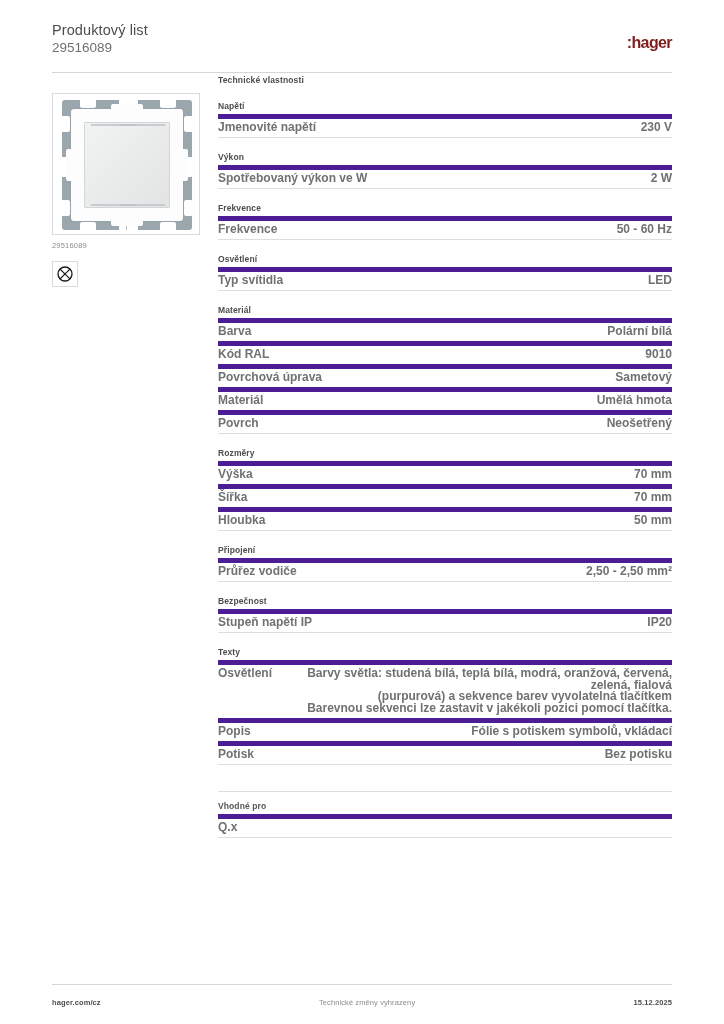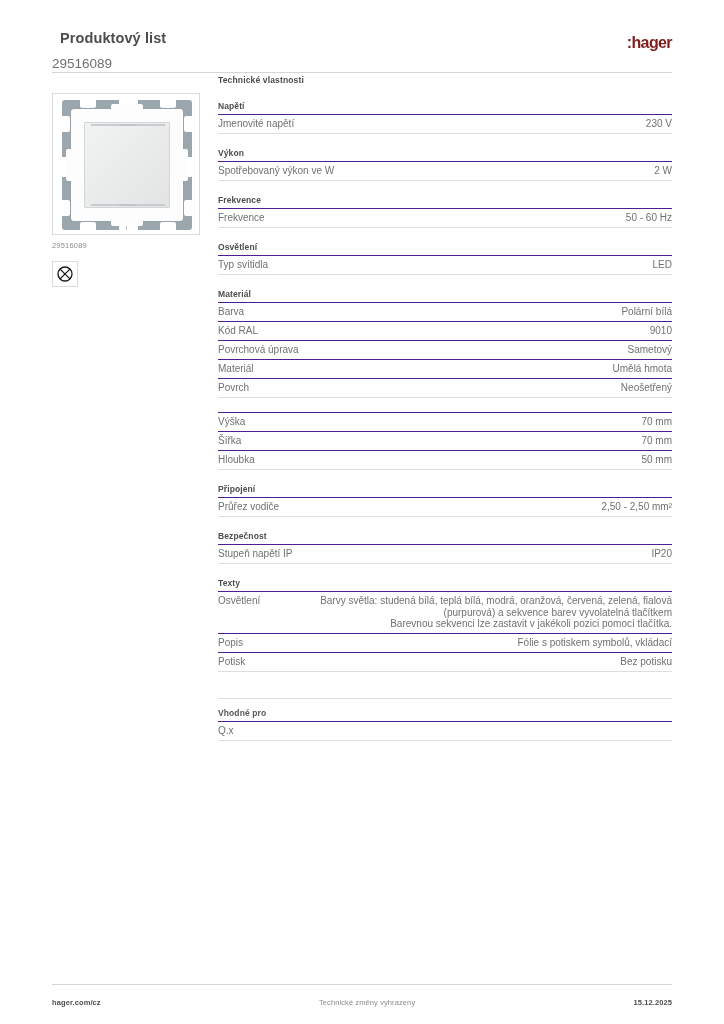--- a/index.html
+++ b/index.html
@@ -28,25 +28,25 @@
   
   .header {
     position: absolute;
     left: 52px;
     top: 22px;
     width: 620px;
     height: 52px;
   }
   .doc-title {
     font-size: 14.5px;
-    font-weight: bold;
+    font-weight: normal;
     color: #4c4d4f;
     letter-spacing: 0.1px;
     line-height: 17px;
-    margin: 8px;
+    margin: 0;
   }
   .doc-ref {
     font-size: 13.5px;
     font-weight: normal;
     color: #6e7072;
     line-height: 17px;
     margin: 0;
   }
   .logo {
     position: absolute;
@@ -209,25 +209,26 @@
     font-weight: bold;
     color: #4c4d4f;
     letter-spacing: 0.1px;
     padding-bottom: 3px;
   }
   .group + .group { margin-top: 14px; }
   .row {
     display: flex;
     justify-content: space-between;
     align-items: flex-start;
-    border-top: 1px solid #4c1d95;
+    border-top: 5px solid #4c1d95;
     padding: 3px 0 3.5px 0;
-    font-size: 10px;
+    font-size: 12px;
     line-height: 11.5px;
     color: #6f7173;
+    font-weight: bold;
   }
   .row:last-child { border-bottom: 1px solid #dcdee0; }
   .row .k {
     white-space: nowrap;
     padding-right: 12px;
     color: #6f7173;
   }
   .row .v {
     text-align: right;
     color: #6f7173;
@@ -393,20 +394,21 @@
             </div>
           </div>
           <div class="row">
             <div class="k">Povrch</div>
             <div class="v">
               <span>Neošetřený</span>
             </div>
           </div>
         </div>
         <div class="group">
+          <div class="group-head">Rozměry</div>
           <div class="row">
             <div class="k">Výška</div>
             <div class="v">
               <span>70 mm</span>
             </div>
           </div>
           <div class="row">
             <div class="k">Šířka</div>
             <div class="v">
               <span>70 mm</span>

